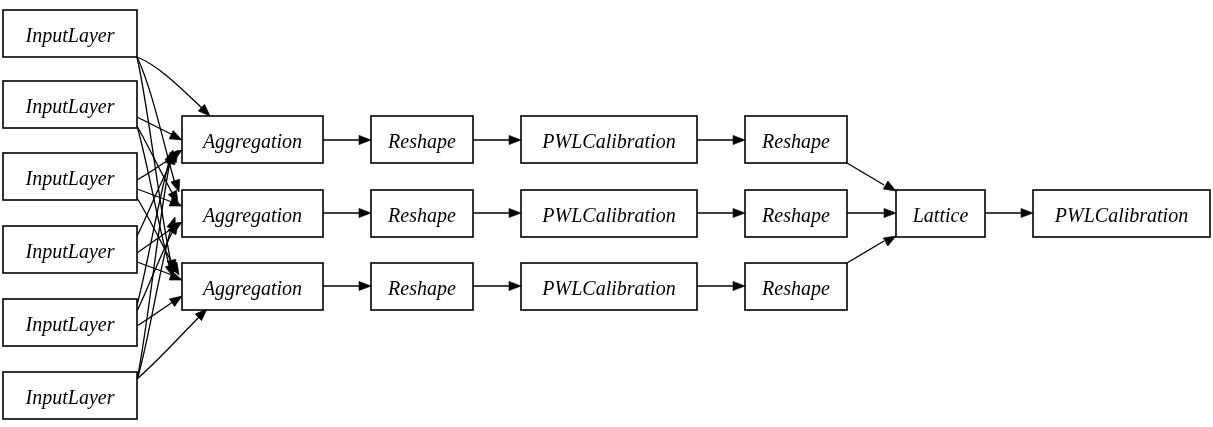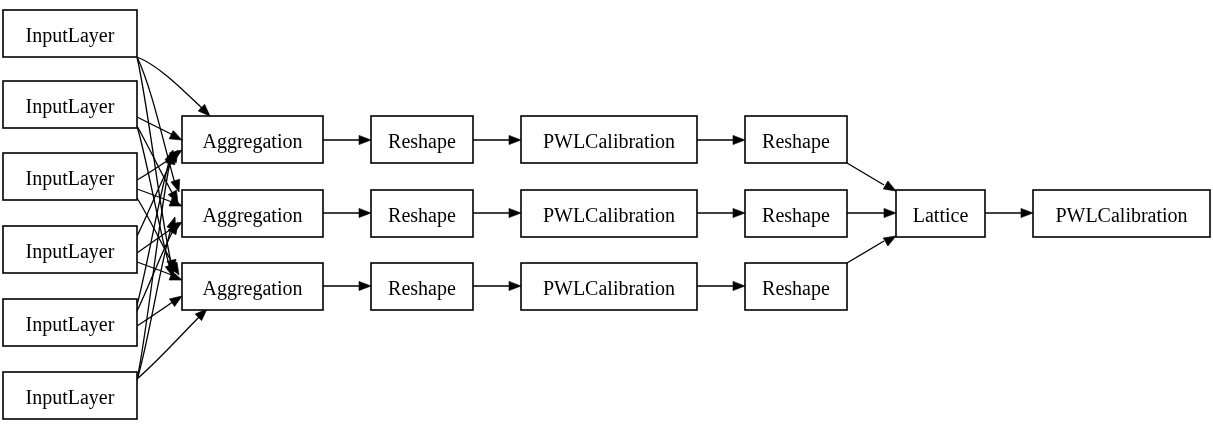--- a/index.html
+++ b/index.html
@@ -11,20 +11,21 @@
     width: 1213px;
     height: 427px;
     overflow: hidden;
     font-family: "Liberation Serif", "DejaVu Serif", serif;
   }
   #graph-root {
     position: relative;
     width: 1213px;
     height: 427px;
     background: #ffffff;
+    font-style: italic;
   }
   svg.graph-canvas {
     display: block;
     width: 1213px;
     height: 427px;
     background: #ffffff;
   }
   .node-box {
     fill: #ffffff;
     stroke: #000000;

